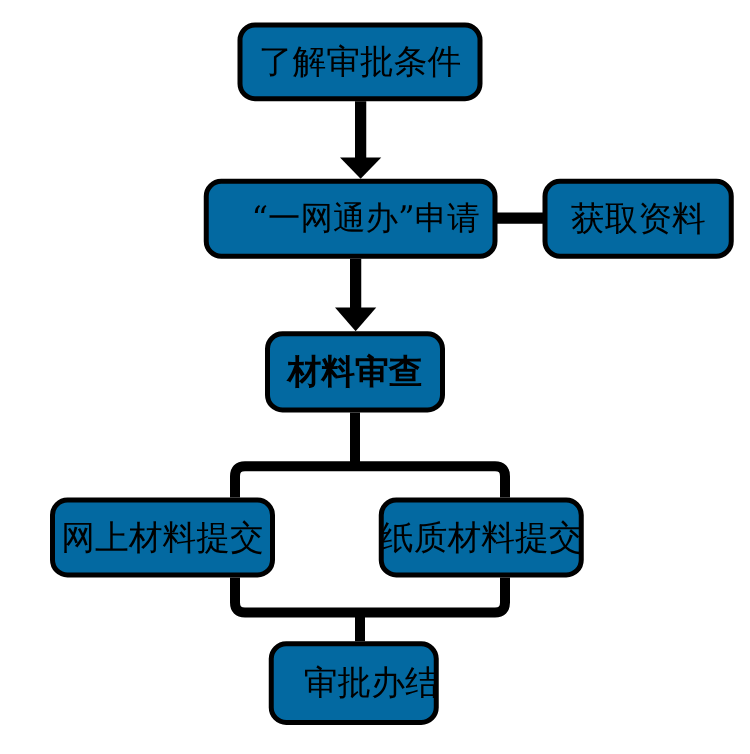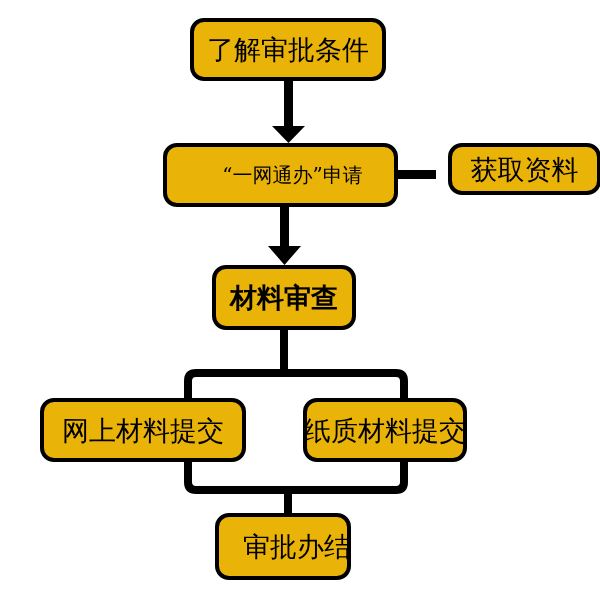--- a/index.html
+++ b/index.html
@@ -20,45 +20,45 @@
   #flow-svg {
     position: absolute;
     left: 0;
     top: 0;
     width: 600px;
     height: 603px;
   }
   .node {
     position: absolute;
     box-sizing: border-box;
-    background: #eab308;
+    background: #0369a1;
     border: 4px solid #000000;
     border-radius: 14px;
     display: flex;
     align-items: center;
     justify-content: center;
     z-index: 3;
   }
   .node-label {
     font-family: "DejaVu Serif", "Liberation Serif", serif;
     font-size: 27px;
     line-height: 1;
     color: #000000;
     white-space: nowrap;
     letter-spacing: 0px;
   }
   
   #node-know       { left: 190px; top: 18px;  width: 196px; height: 63px; }
   #node-apply      { left: 163px; top: 143px; width: 235px; height: 64px; }
-  #node-obtain     { left: 448px; top: 143px; width: 153px; height: 52px; }
+  #node-obtain     { left: 434px; top: 143px; width: 153px; height: 64px; }
   #node-review     { left: 212px; top: 265px; width: 144px; height: 65px; font-weight: bold; }
-  #node-online     { left: 40px;  top: 398px; width: 206px; height: 64px; text-align: center; }
+  #node-online     { left: 40px;  top: 398px; width: 180px; height: 64px; text-align: center; }
   #node-paper      { left: 303px; top: 398px; width: 164px; height: 64px; }
   #node-complete   { left: 215px; top: 513px; width: 136px; height: 67px; padding-left: 28px; }
-  #node-apply .node-label { font-size: 20px; margin-left: 24px; }
+  #node-apply .node-label { font-size: 26px; margin-left: 24px; }
 </style>
 </head>
 <body>
 
 <div id="flowchart-canvas">
 
   <svg id="flow-svg" viewBox="0 0 600 603" xmlns="http://www.w3.org/2000/svg">
 
     <g>
       <rect x="284" y="81" width="9" height="50" fill="#000000"></rect>

